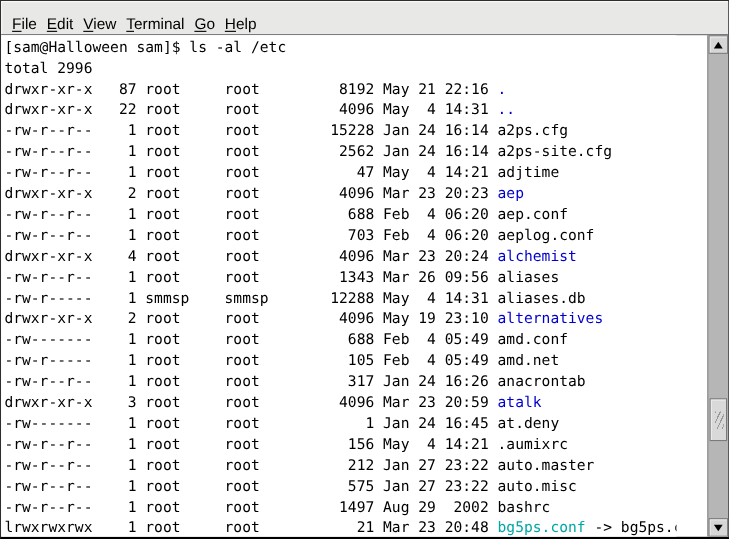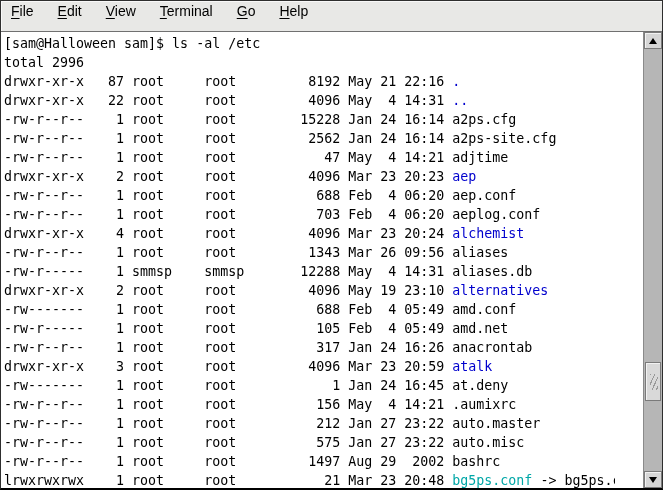--- a/index.html
+++ b/index.html
@@ -13,22 +13,22 @@
     font-family:"Liberation Sans", sans-serif;
     overflow:hidden;
   }
   .menubar{
     height:31px;
     box-sizing:border-box;
     background:#e8e8e6;
     border-bottom:1px solid #707070;
     box-shadow:inset 1px 1px 0 #f8f8f8;
     display:flex;
-    align-items:flex-start;
-    gap:18px;
+    align-items:flex-end;
+    gap:3px;
     padding-left:7px;
     font-size:14px;
     color:#000;
   }
   .menu-item{
     padding:2px 3px;
     white-space:nowrap;
     cursor:default;
   }
   .menu-item .mn{text-decoration:underline;text-underline-offset:2px;}

